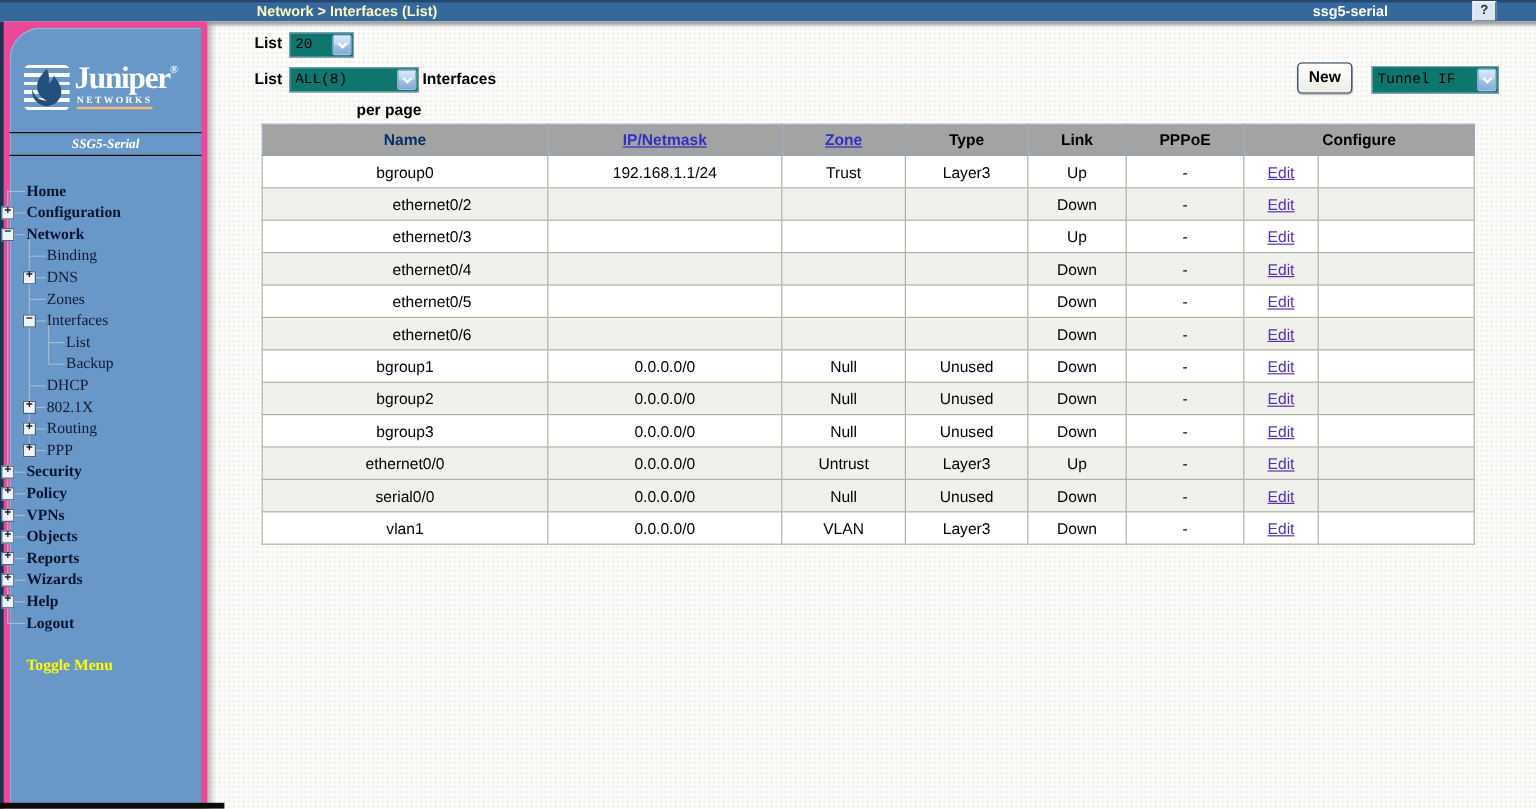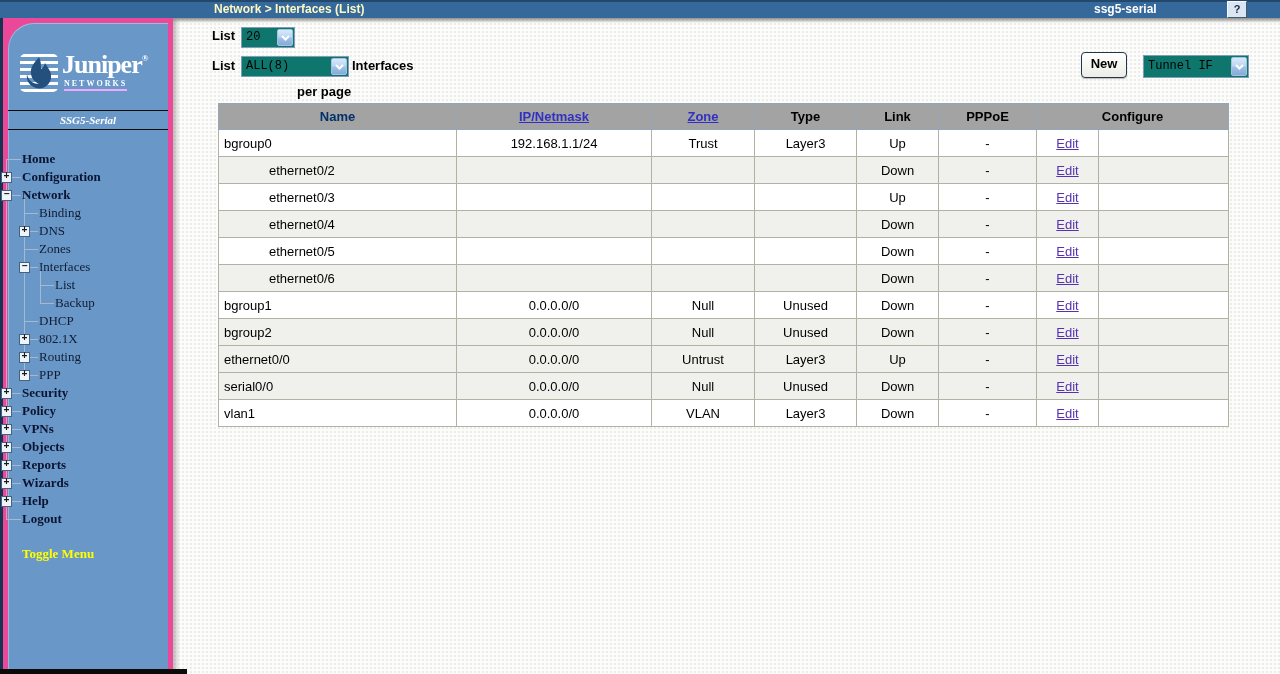--- a/index.html
+++ b/index.html
@@ -39,41 +39,41 @@
            text-align:center;line-height:22px;cursor:pointer;box-shadow:0 1px 1px rgba(0,0,0,0.25);}
 
   
   table.iface{position:absolute;left:218px;top:103px;width:1010px;border-collapse:collapse;table-layout:fixed;
               background:#FFFFFF;border:1px solid #84847A;font-size:13px;}
   table.iface th{height:25px;background:#a3a3a3;border:1px solid #93A6B8;font-weight:bold;color:#000;padding:0;}
   table.iface th.h-name{color:#003168;}
   table.iface th a{color:#3230C3;text-decoration:underline;font-weight:bold;cursor:pointer;}
   table.iface td{height:26px;border:1px solid #B2B2A2;padding:0 5px;color:#000;}
   tr.alt td{background:#F0F0ED;}
-  td.c-name{text-align:left;}
+  td.c-name{text-align:center;}
   tr.child td.c-name{padding-left:50px;}
   td.c-ip,td.c-zone,td.c-type,td.c-link,td.c-pppoe,td.c-edit{text-align:center;}
   td.c-edit a{color:#5632B0;text-decoration:underline;cursor:pointer;}
 
   
   #sidebar{position:absolute;left:0;top:18px;width:173px;height:656px;background:#ec4899;font-family:Liberation Serif, serif;}
   #sidebar .leftedge{position:absolute;left:0;top:0;width:3px;height:100%;background:#16334F;}
   #panel{position:absolute;left:8px;top:5px;width:160px;height:651px;background:#6998C8;
          border-radius:26px 0 0 0;border-top:1px solid rgba(255,255,255,0.35);border-left:1px solid rgba(255,255,255,0.30);box-sizing:border-box;}
   #bottombar{position:absolute;left:0;top:669px;width:187px;height:5px;background:#0B0B0B;}
 
   
   #brand{position:absolute;left:14px;top:32px;width:148px;height:56px;color:#FFF;}
   #brand .mark{position:absolute;left:6px;top:4px;width:38px;height:38px;border-radius:5px;
         background:repeating-linear-gradient(#FFFFFF 0 3px,rgba(255,255,255,0) 3px 7px);}
   #brand .flame{position:absolute;left:6px;top:4px;}
   #brand .jname{position:absolute;left:48px;top:0;font-size:26px;font-weight:bold;letter-spacing:-1px;}
   #brand .reg{font-size:9px;vertical-align:12px;letter-spacing:0;}
   #brand .nets{position:absolute;left:50px;top:29px;font-size:8px;font-weight:bold;letter-spacing:2px;
-        border-bottom:2px solid #f0abfc;padding-bottom:1px;}
+        border-bottom:2px solid #fdba74;padding-bottom:1px;}
 
   #ssg5{position:absolute;left:8px;top:92px;width:160px;border-top:1px solid #0A0A0A;border-bottom:1px solid #0A0A0A;
         padding:3px 0;text-align:center;font-size:11px;font-weight:bold;font-style:italic;color:#FFFFFF;}
 
   
   #menu{position:absolute;left:0;top:132px;width:167px;}
   .mi{position:relative;height:18px;line-height:18px;font-size:13px;color:#111B33;white-space:nowrap;cursor:pointer;}
   .mi::before{content:"";position:absolute;top:9px;height:1px;background:#A4B9CF;}
   .mi.lvl0::before{left:6px;width:15px;}
   .mi.lvl1::before{left:24px;width:14px;}
@@ -248,20 +248,30 @@
           <td class="c-name">bgroup2</td>
           <td class="c-ip">0.0.0.0/0</td>
           <td class="c-zone">Null</td>
           <td class="c-type">Unused</td>
           <td class="c-link">Down</td>
           <td class="c-pppoe">-</td>
           <td class="c-edit"><a>Edit</a></td>
           <td class="c-blank"></td>
         </tr>
 
+        <tr>
+          <td class="c-name">bgroup3</td>
+          <td class="c-ip">0.0.0.0/0</td>
+          <td class="c-zone">Null</td>
+          <td class="c-type">Unused</td>
+          <td class="c-link">Down</td>
+          <td class="c-pppoe">-</td>
+          <td class="c-edit"><a>Edit</a></td>
+          <td class="c-blank"></td>
+        </tr>
 
         <tr class=" alt">
           <td class="c-name">ethernet0/0</td>
           <td class="c-ip">0.0.0.0/0</td>
           <td class="c-zone">Untrust</td>
           <td class="c-type">Layer3</td>
           <td class="c-link">Up</td>
           <td class="c-pppoe">-</td>
           <td class="c-edit"><a>Edit</a></td>
           <td class="c-blank"></td>

